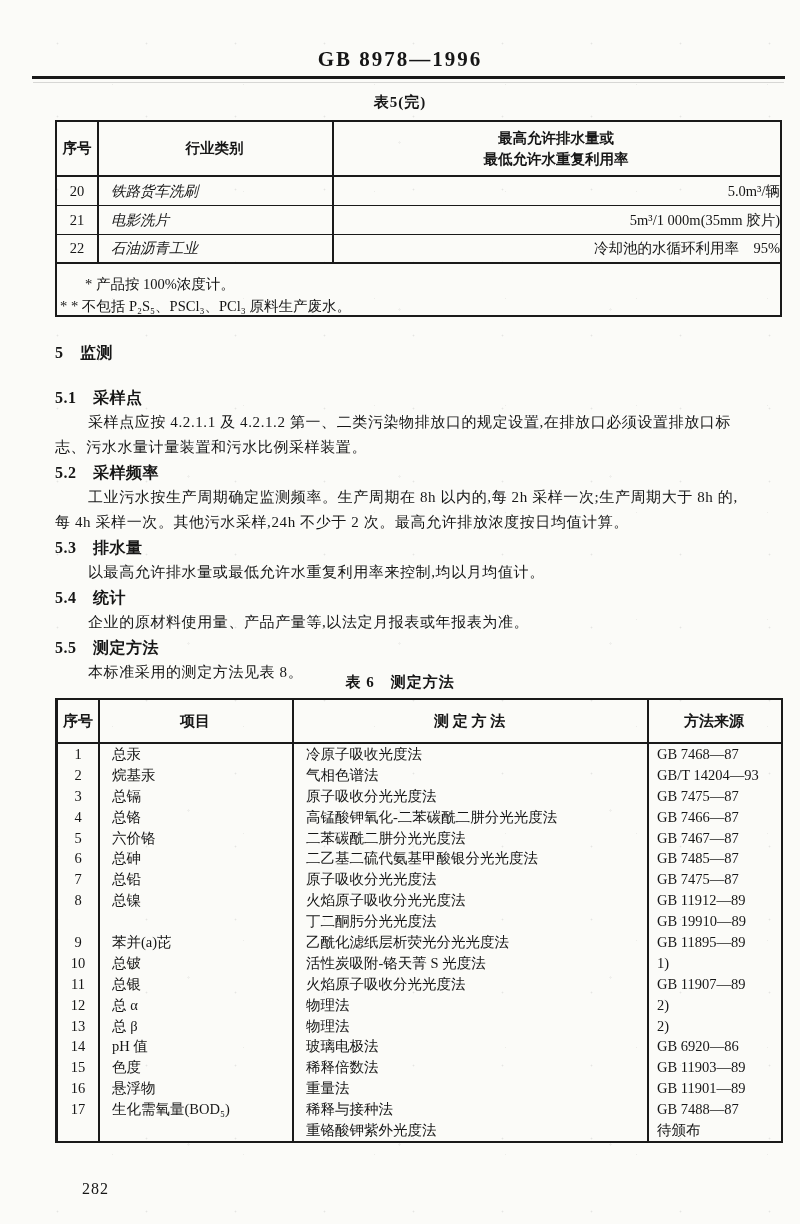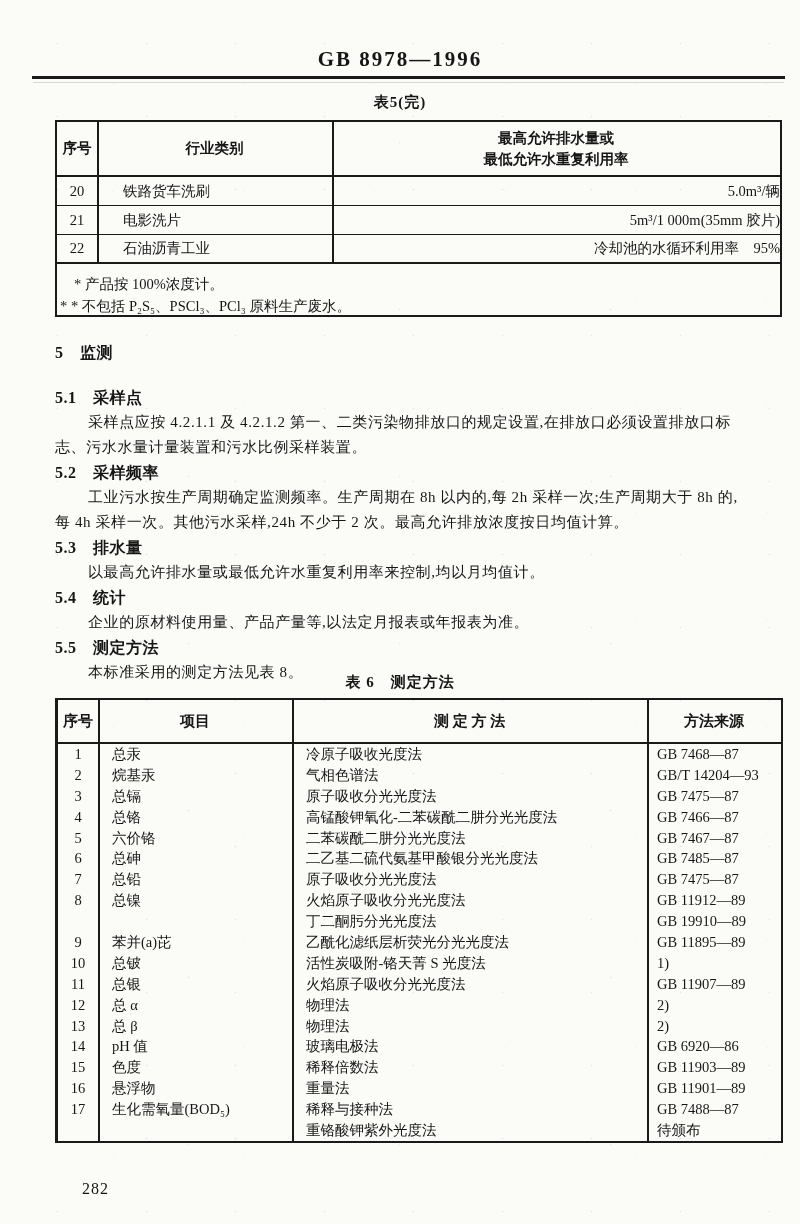--- a/index.html
+++ b/index.html
@@ -28,24 +28,24 @@
   .t5-vline{position:absolute;top:0;width:1.5px;height:141.5px;background:#1a1a1a;}
   .t5-hline{position:absolute;left:0;right:0;height:1.5px;background:#1a1a1a;}
   #t5-hline-hdr{top:52.5px;height:2px;}
   .t5-header-cell{position:absolute;top:0;height:53px;display:flex;align-items:center;justify-content:center;font-weight:bold;font-size:14.5px;}
   #t5-h-seq{left:0;width:40px;}
   #t5-h-industry{left:40px;width:235px;}
   #t5-h-value{left:275px;right:0;flex-direction:column;line-height:21px;}
   #t5-rows{position:absolute;top:55px;left:0;right:0;}
   .t5-row{display:grid;grid-template-columns:40px 235px 1fr;height:28.8px;align-items:center;font-size:14.5px;}
   .t5-c-seq{text-align:center;}
-  .t5-c-industry{padding-left:26px;}
+  .t5-c-industry{padding-left:14px;font-style:italic;}
   .t5-c-value{text-align:right;}
   #t5-footer{position:absolute;top:141.5px;left:0;right:0;font-size:14.5px;}
-  #t5-fn1{padding-left:17px;margin-top:9px;line-height:22px;}
+  #t5-fn1{padding-left:28px;margin-top:9px;line-height:22px;}
   #t5-fn2{padding-left:3px;line-height:22px;}
   
   #sections-flow{left:55px;top:340px;width:740px;}
   .section-heading{font-size:16px;font-weight:bold;line-height:25px;height:25px;white-space:nowrap;letter-spacing:0.5px;}
   .section-heading.first{margin-bottom:20px;}
   .para-line{font-size:15px;line-height:25px;height:25px;white-space:nowrap;letter-spacing:0.6px;}
   .para-line.indent{padding-left:33px;}
   
   #table6{left:55px;top:698px;width:723px;height:441px;border:2px solid #1a1a1a;border-left-width:3px;}
   .t6-vline{position:absolute;top:0;bottom:0;width:1.5px;background:#1a1a1a;}

